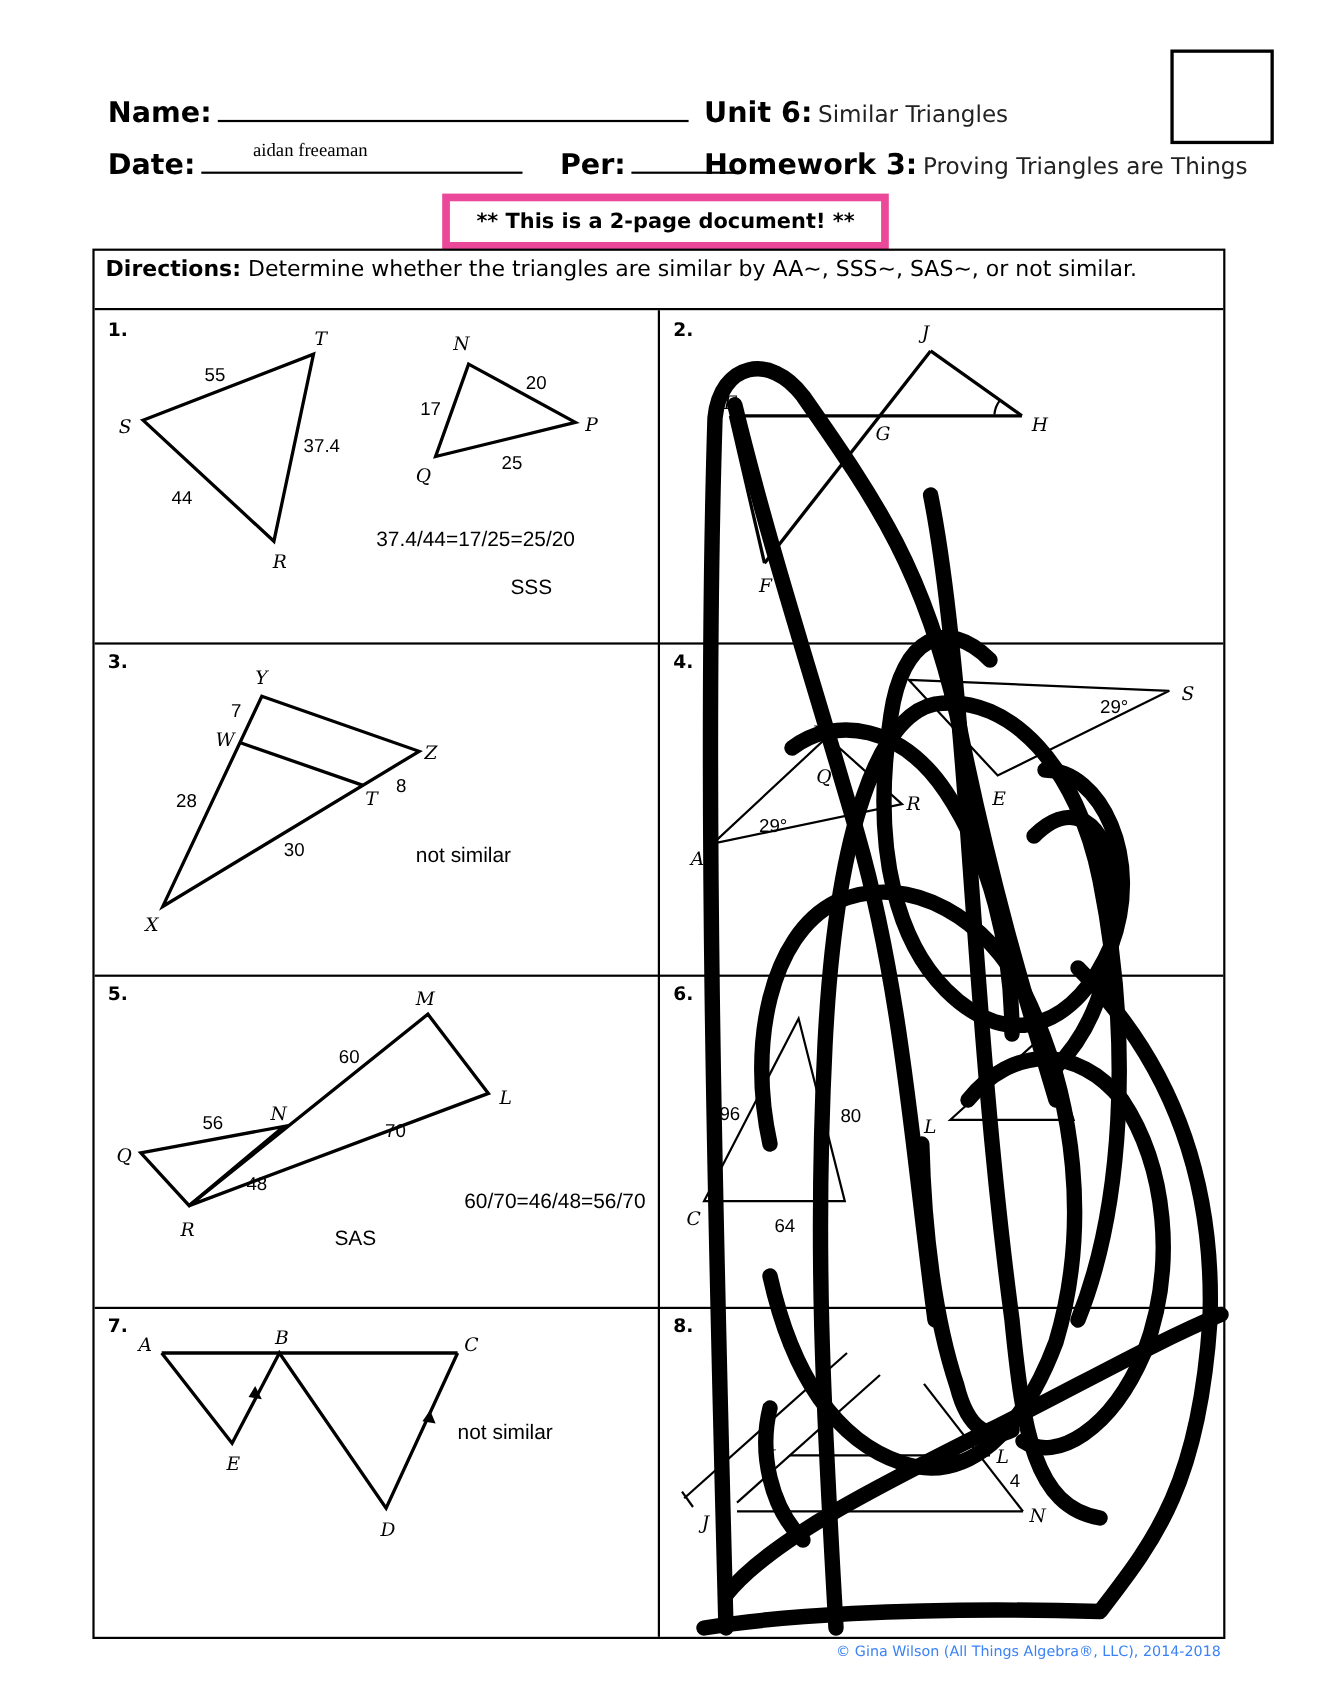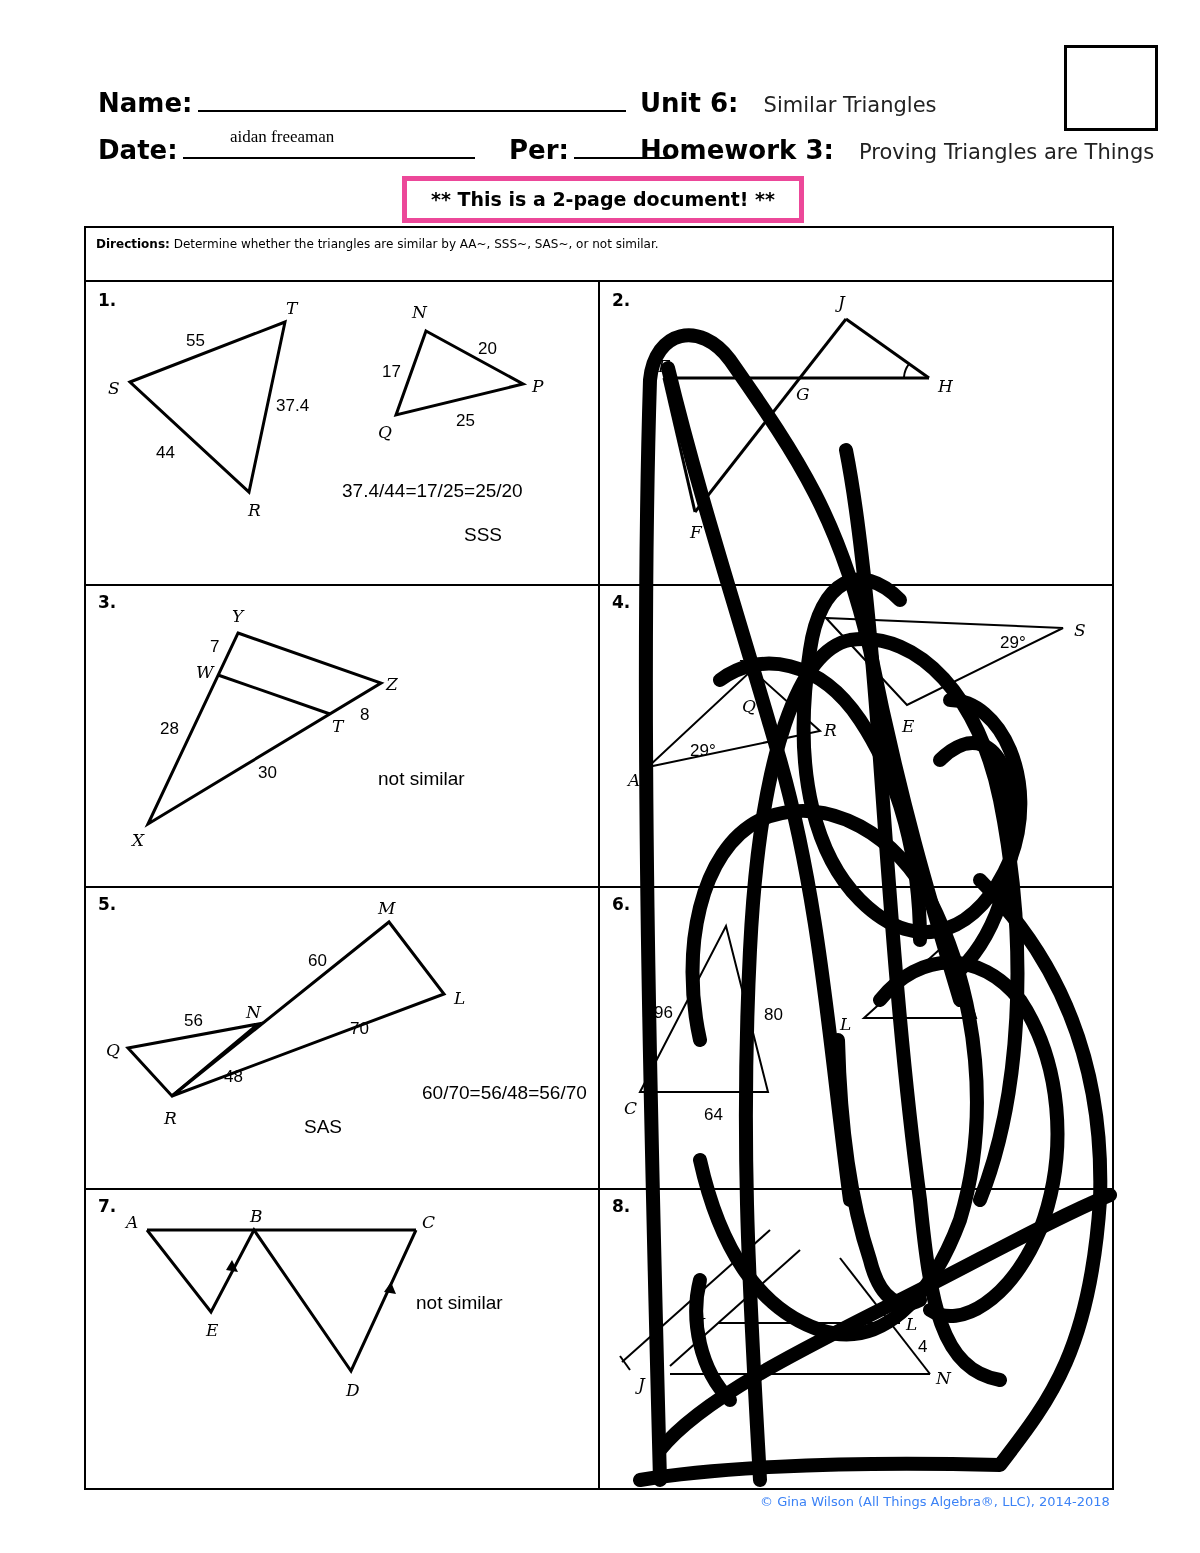--- a/index.html
+++ b/index.html
@@ -1,24 +1,24 @@
 <!DOCTYPE html>
 <html><head>
   <meta charset="utf-8">
   <style>
     html, body { margin:0; padding:0; background:#ffffff; }
     body { width:1200px; height:1553px; position:relative; overflow:hidden; font-family:"DejaVu Sans", sans-serif; color:#000; }
     .abs { position:absolute; }
     .hdr-label { font-weight:bold; font-size:26px; }
-    .hdr-val { font-size:21px; font-weight:normal; color:#222;margin-left:20px; }
+    .hdr-val { font-size:21px; font-weight:normal; color:#222; }
     .hdr-line { display:inline-block; border-bottom:2px solid #000; height:0; vertical-align:baseline; }
     .score-box { left:1064px; top:45px; width:88px; height:80px; border:3px solid #000; }
-    .note-box { left:402px; top:176px; width:392px; height:37px; border:5px solid #ec4899; text-align:center; font-weight:bold; font-size:19px; line-height:37px; }
+    .note-box { left:402px; top:176px; width:392px; height:37px; border:7px solid #ec4899; text-align:center; font-weight:bold; font-size:19px; line-height:37px; }
     .grid { left:84px; top:226px; width:1030px; height:1264px; border:2px solid #000; box-sizing:border-box; }
-    .dirs { left:86px; top:228px; width:1026px; height:54px; border-bottom:2px solid #000; box-sizing:border-box; padding:4px 10px; font-size:12px; line-height:24px; }
+    .dirs { left:86px; top:228px; width:1026px; height:54px; border-bottom:2px solid #000; box-sizing:border-box; padding:4px 10px; font-size:20px; line-height:24px; }
     .dirs b { font-weight:bold; }
     .cell { position:absolute; box-sizing:border-box; }
     .vline { left:598px; top:282px; width:2px; height:1206px; background:#000; }
     .hline { left:86px; width:1026px; height:2px; background:#000; }
     .num { position:absolute; left:12px; top:6px; font-weight:bold; font-size:17px; }
     svg text.v { font-family:"DejaVu Serif", serif; font-style:italic; font-size:17px; }
     svg text.n { font-family:"Liberation Sans", sans-serif; font-size:17px; }
     .ans { position:absolute; font-family:"Liberation Sans", sans-serif; font-size:19px; }
     .hand { position:absolute; font-family:"Liberation Sans", sans-serif; font-size:17px; }
     .footer { left:760px; top:1494px; font-size:13px; color:#3b82f6; }
@@ -141,21 +141,21 @@
     <text class="v" x="292" y="26">M</text>
     <text class="v" x="368" y="116">L</text>
     <text class="v" x="160" y="130">N</text>
     <text class="v" x="20" y="168">Q</text>
     <text class="v" x="78" y="236">R</text>
     <text class="n" x="222" y="78">60</text>
     <text class="n" x="98" y="138">56</text>
     <text class="n" x="264" y="146">70</text>
     <text class="n" x="138" y="194">48</text>
   </svg>
-  <div class="ans" style="left:336px; top:194px;">60/70=56/48=56/70</div>
+  <div class="ans" style="left:336px; top:194px;">60/70=46/48=56/70</div>
   <div class="ans" style="left:218px; top:228px;">SAS</div>
 </div>
 
 <div class="cell" style="left:600px; top:888px; width:512px; height:300px;">
   <div class="num">6.</div>
   <svg width="512" height="300" style="position:absolute;left:0;top:0;">
     <polygon points="40,204 126,38 168,204" fill="none" stroke="#000" stroke-width="2"></polygon>
     <polygon points="264,130 350,52 376,130" fill="none" stroke="#000" stroke-width="2"></polygon>
     <text class="v" x="24" y="226">C</text>
     <text class="v" x="240" y="142">L</text>

